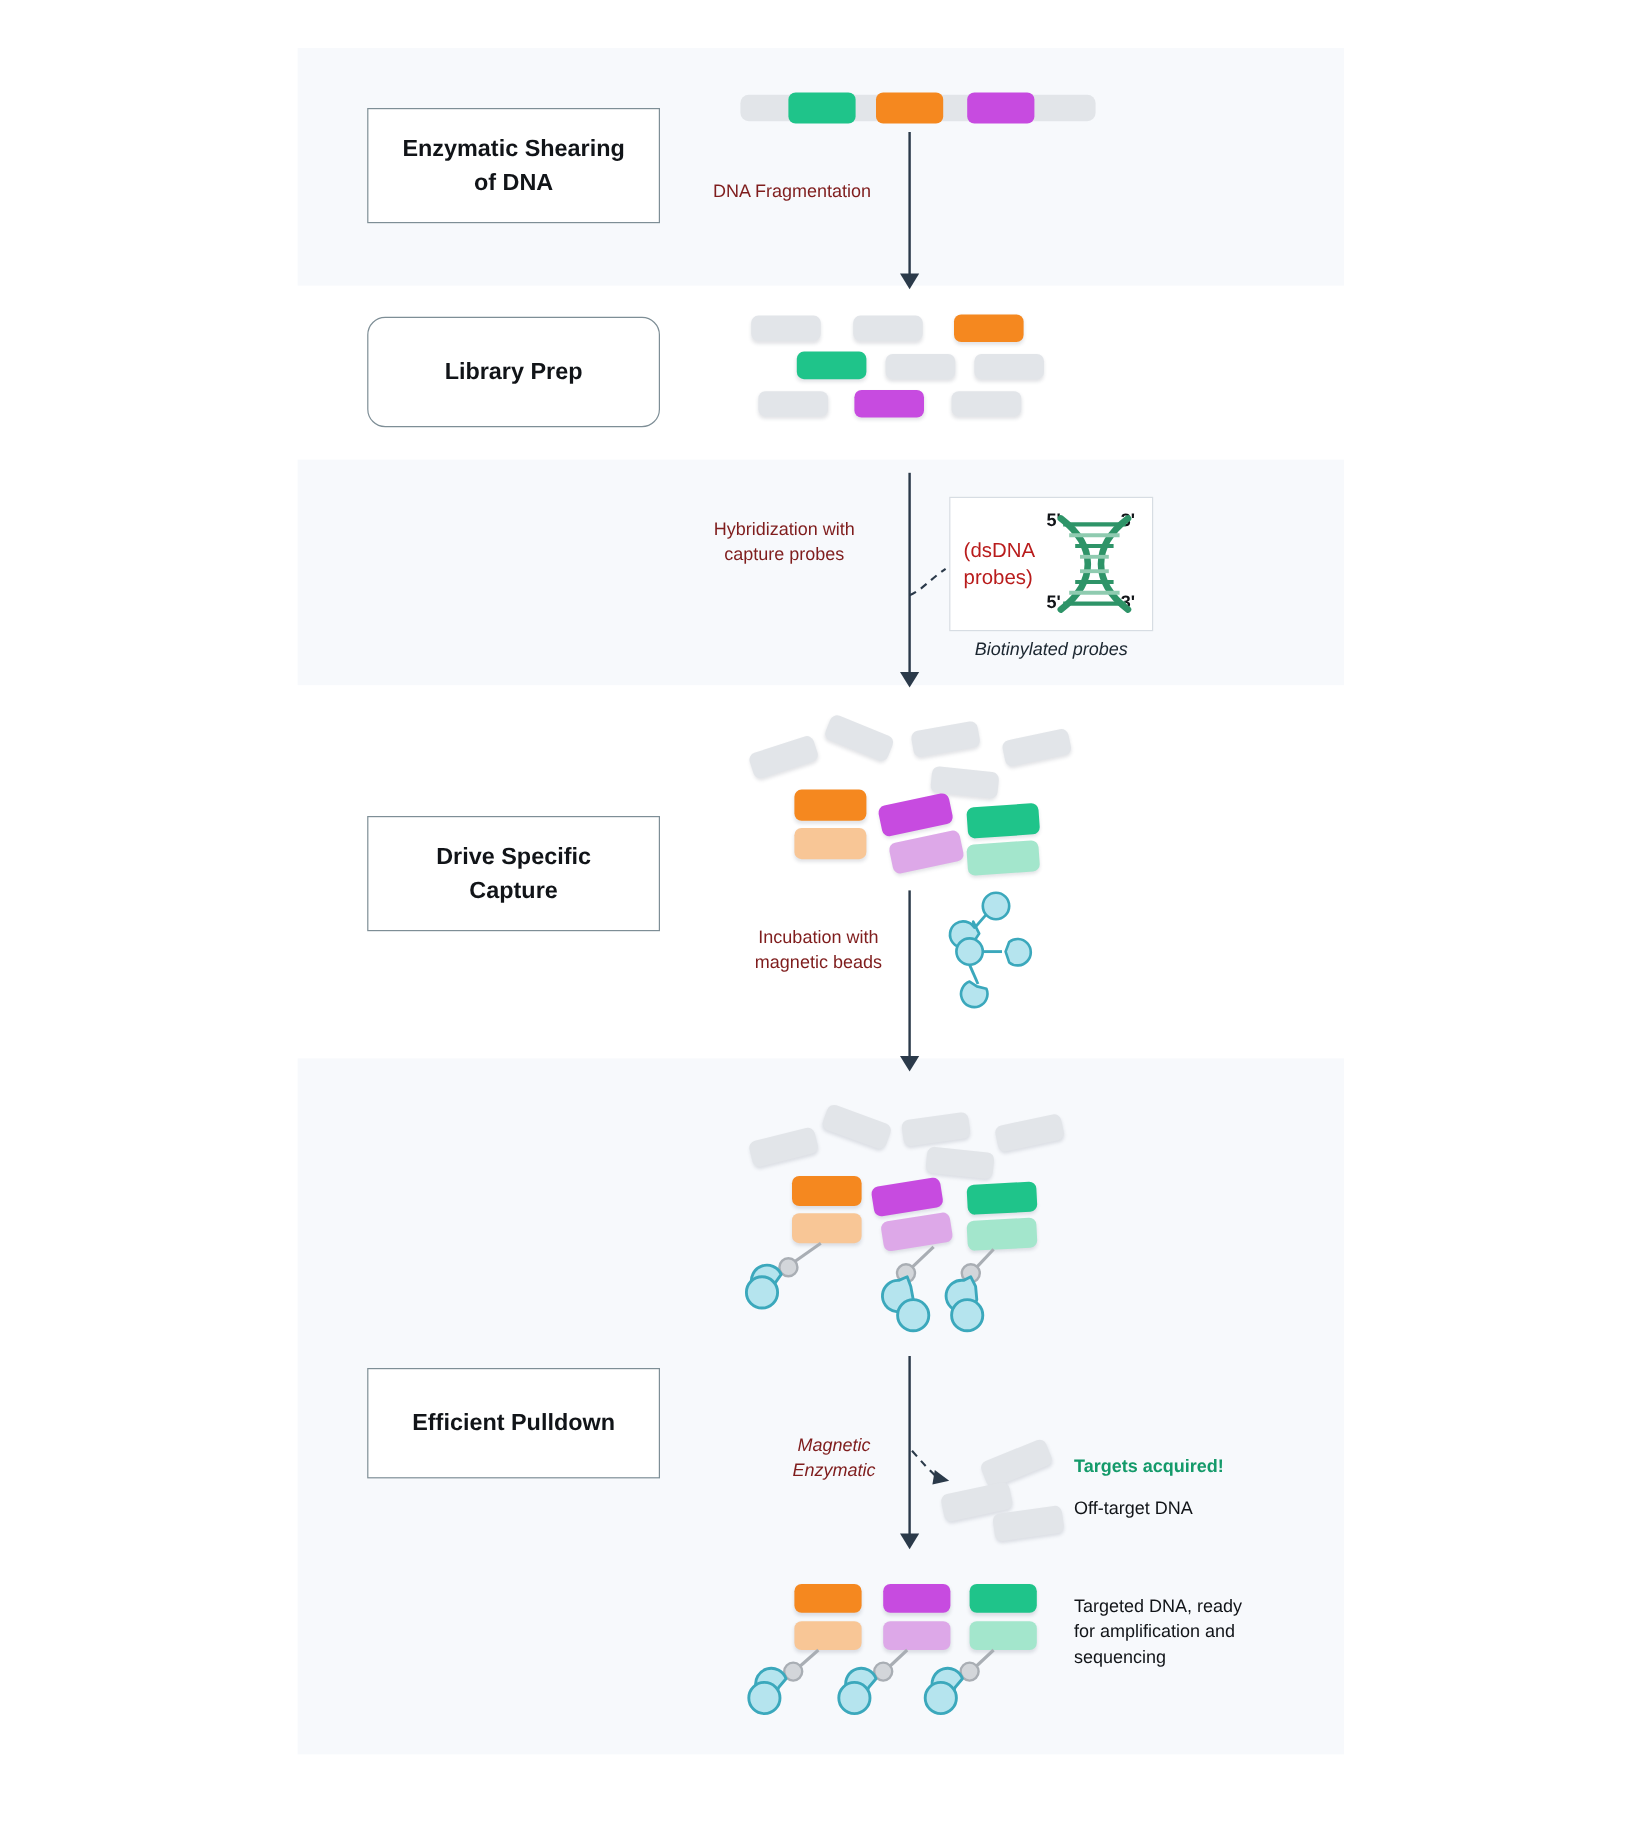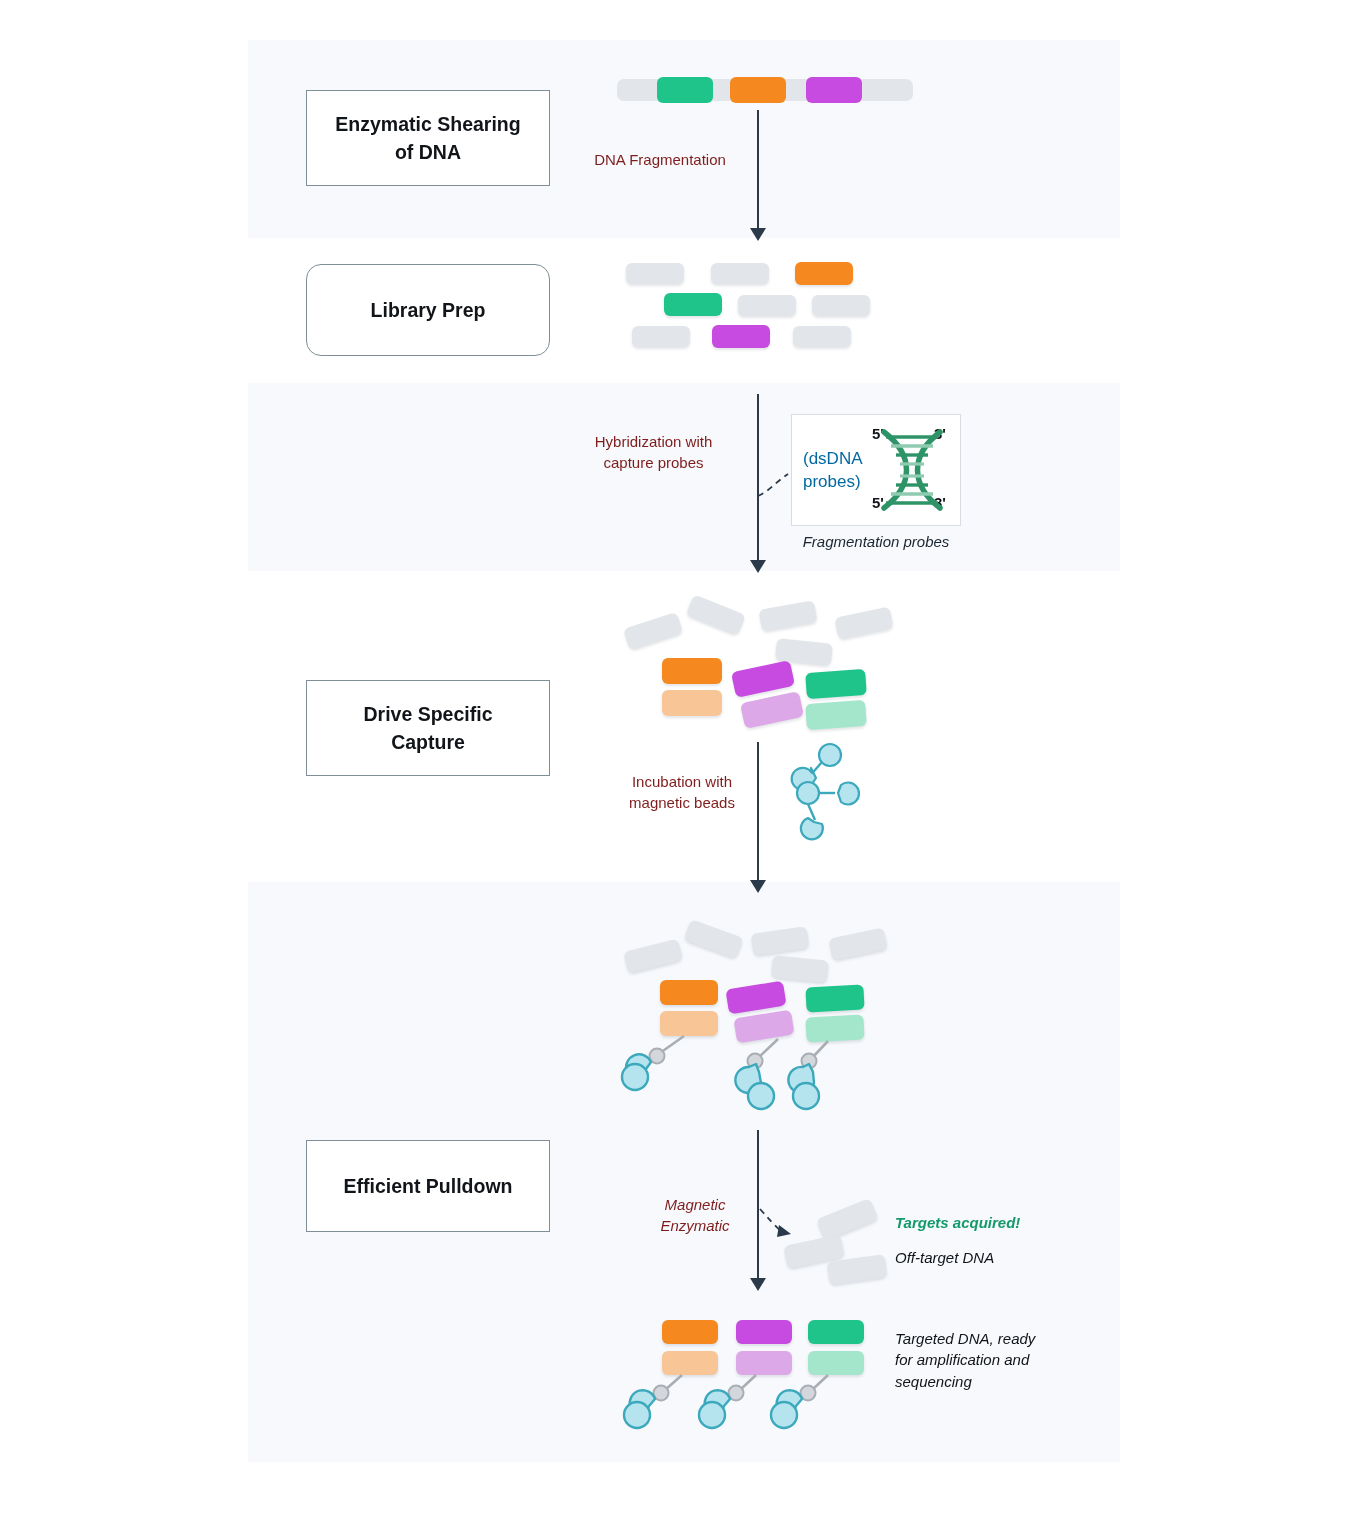--- a/index.html
+++ b/index.html
@@ -56,30 +56,30 @@
   .frag.sh{box-shadow:0 2px 3px rgba(40,50,70,.13);}
 
   
   .probe-box{
     position:absolute;left:791px;top:414px;width:170px;height:112px;
     border:1.4px solid #d7dde3;background:#ffffff;
     box-sizing:border-box;
   }
   .probe-label{
     position:absolute;left:803px;top:448px;width:78px;
-    font-size:17px;color:#0369a1;line-height:1.35;
+    font-size:17px;color:#b91c1c;line-height:1.35;
   }
   .tick{position:absolute;font-size:15px;font-weight:bold;color:#111418;}
   .biotin-cap{
     position:absolute;left:791px;top:533px;width:170px;text-align:center;
     font-style:italic;font-size:15px;color:#1b2630;
   }
 
   
-  .annot{position:absolute;font-size:15px;color:#111418;line-height:1.42;font-style:italic;}
+  .annot{position:absolute;font-size:15px;color:#111418;line-height:1.42;}
   .annot.green{color:#149a6a;font-weight:bold;}
   .annot.ital{}
 
   svg{display:block;overflow:visible;}
   .layer{position:absolute;left:0;top:0;width:1368px;height:1522px;pointer-events:none;}
 </style>
 </head>
 <body>
 
 <div id="page">
@@ -139,21 +139,21 @@
 
   <div class="probe-box"></div>
   <div class="probe-label">
     <div>(dsDNA</div>
     <div>probes)</div>
   </div>
   <div class="tick" style="left:872px;top:425px;">5'</div>
   <div class="tick" style="left:934px;top:425px;">3'</div>
   <div class="tick" style="left:872px;top:494px;">5'</div>
   <div class="tick" style="left:934px;top:494px;">3'</div>
-  <div class="biotin-cap">Fragmentation probes</div>
+  <div class="biotin-cap">Biotinylated probes</div>
 
   <div>
     <div class="frag sh" style="left:625px;top:620px;width:56px;height:22px;background:#E2E5E9;transform:rotate(-18deg);"></div>
     <div class="frag sh" style="left:688px;top:604px;width:56px;height:22px;background:#E2E5E9;transform:rotate(22deg);"></div>
     <div class="frag sh" style="left:760px;top:605px;width:56px;height:22px;background:#E2E5E9;transform:rotate(-10deg);"></div>
     <div class="frag sh" style="left:836px;top:612px;width:56px;height:22px;background:#E2E5E9;transform:rotate(-12deg);"></div>
     <div class="frag sh" style="left:776px;top:641px;width:56px;height:22px;background:#E2E5E9;transform:rotate(6deg);"></div>
   </div>
 
   <div>

